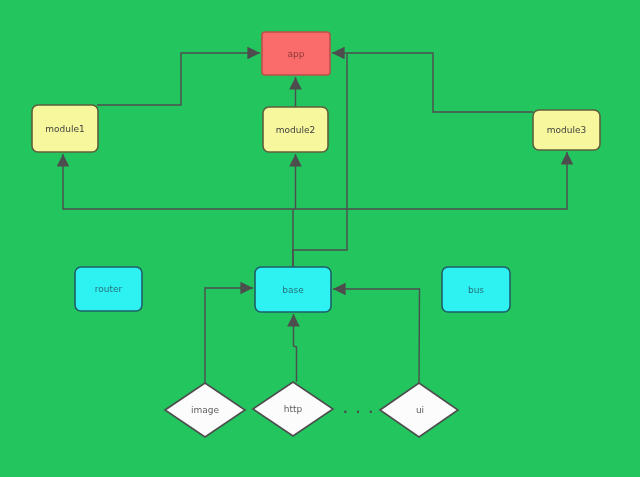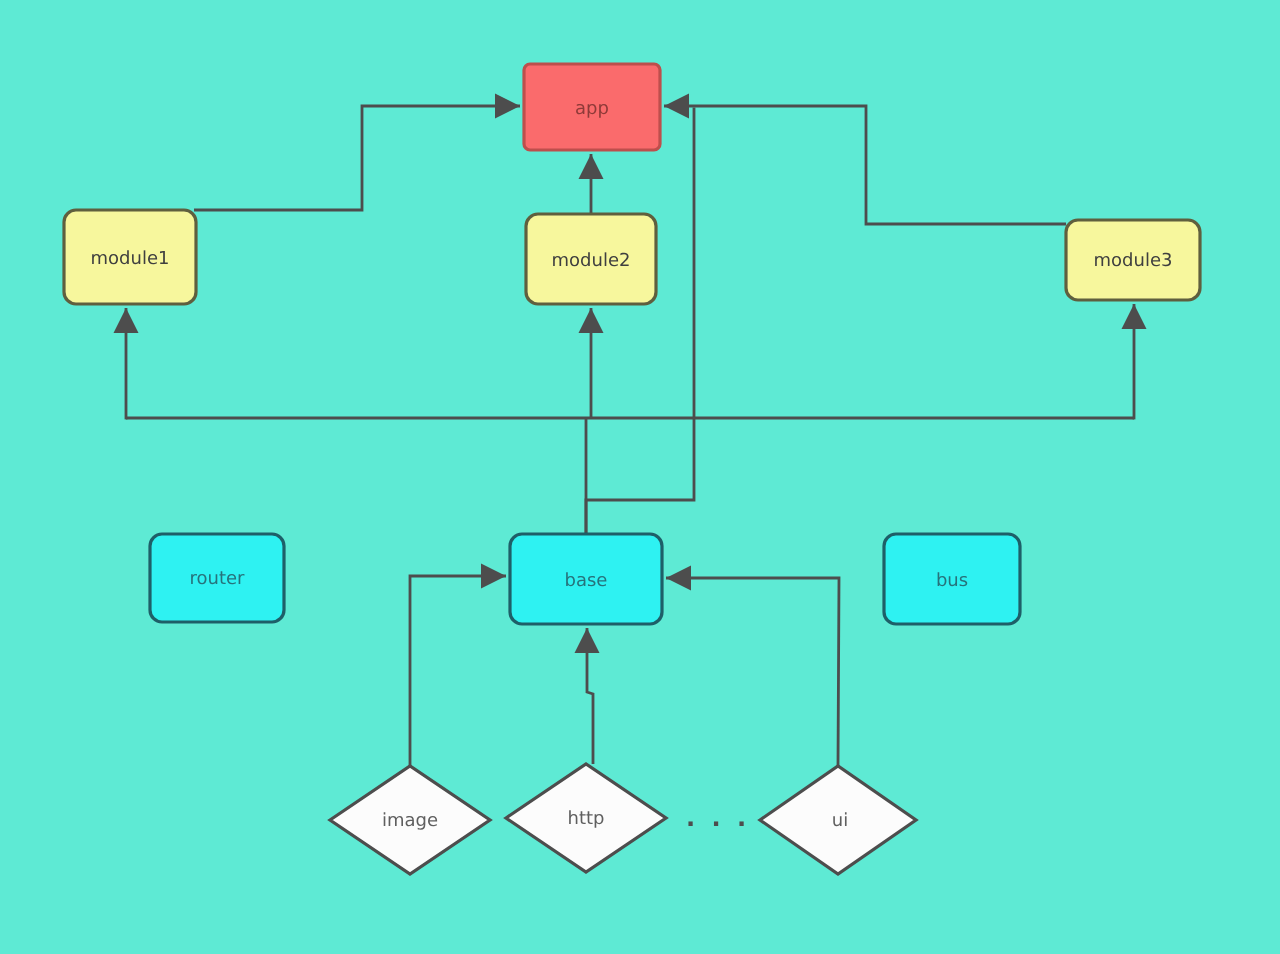--- a/index.html
+++ b/index.html
@@ -5,21 +5,21 @@
   html, body {
     margin: 0;
     padding: 0;
     background: #ffffff;
     font-family: "DejaVu Sans", "Liberation Sans", sans-serif;
   }
   .canvas {
     position: relative;
     width: 640px;
     height: 477px;
-    background: #5eead4;
+    background: #22c55e;
     overflow: hidden;
   }
   svg { display: block; }
   .node-label {
     font-family: "DejaVu Sans", "Liberation Sans", sans-serif;
     font-size: 9px;
     text-anchor: middle;
   }
   .ellipsis-label {
     font-family: "DejaVu Sans", "Liberation Sans", sans-serif;

